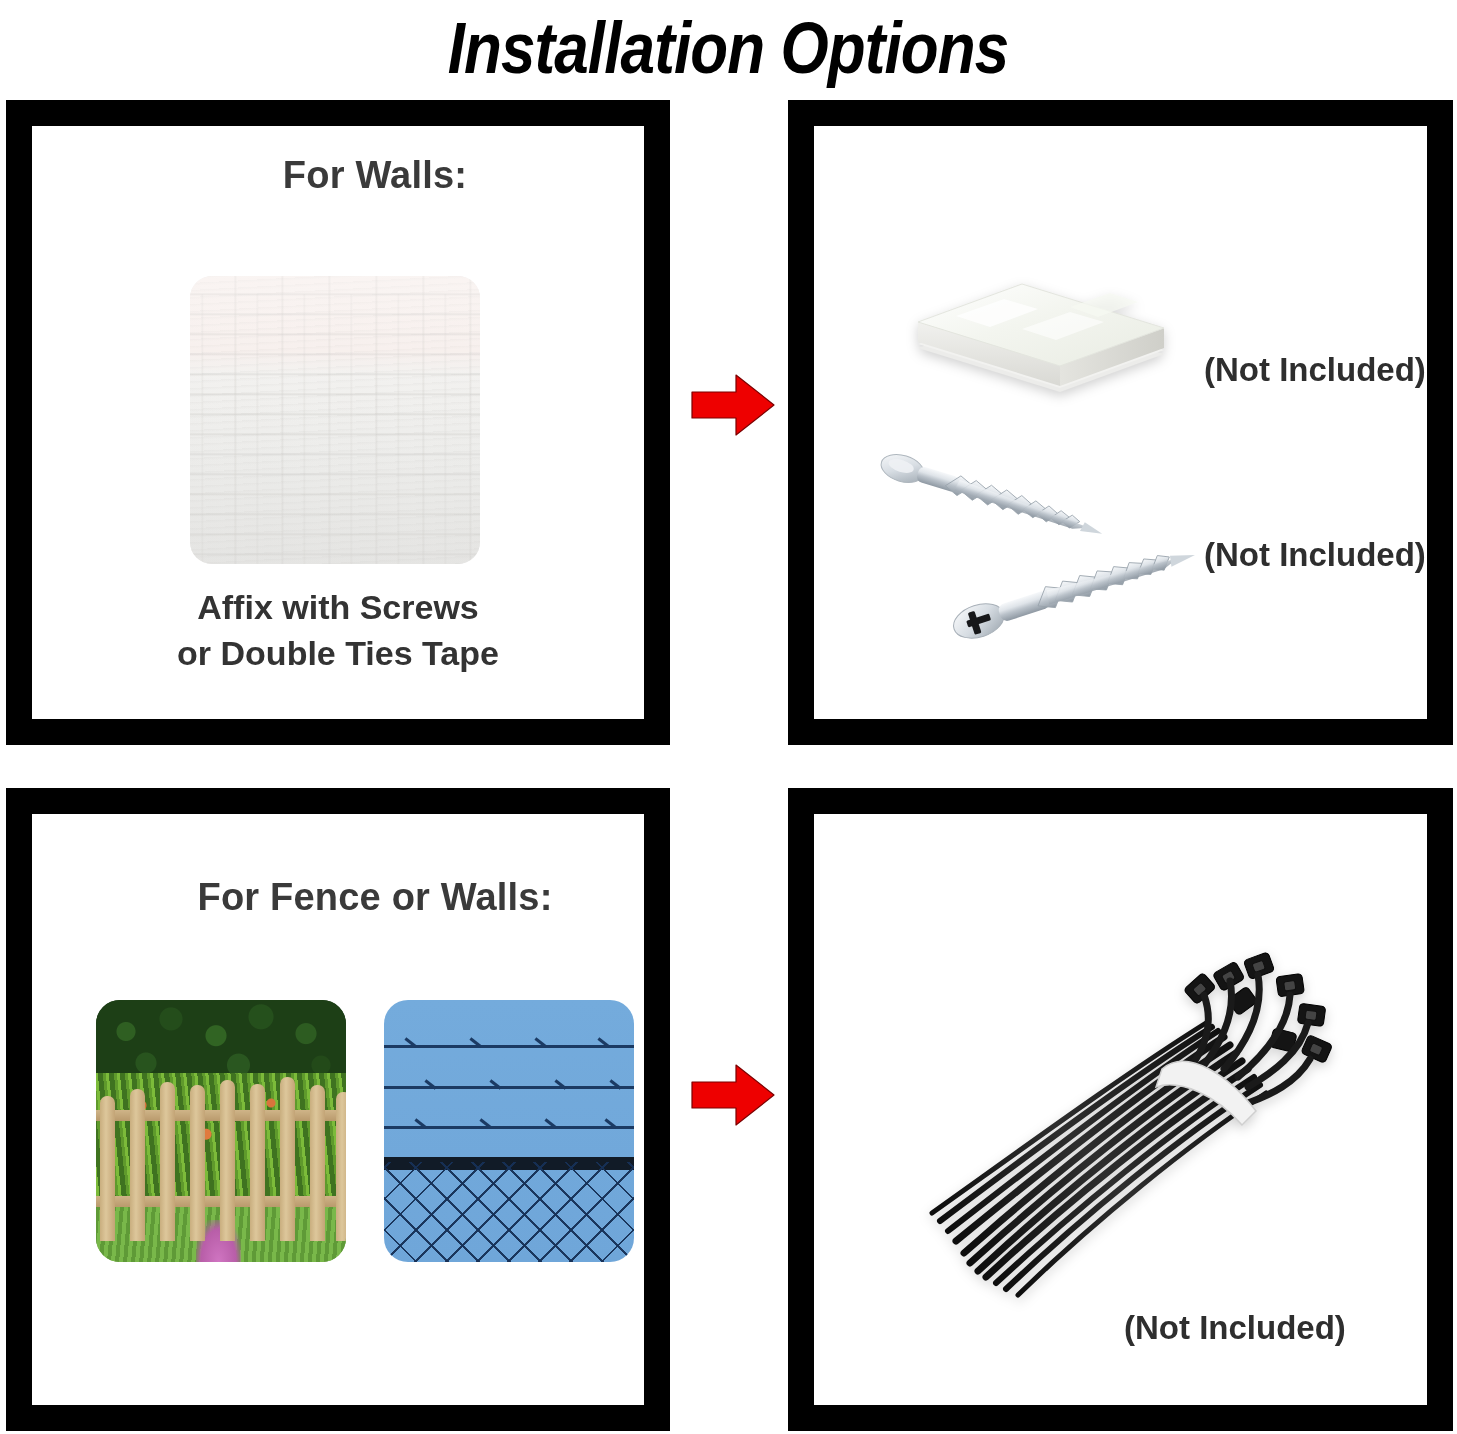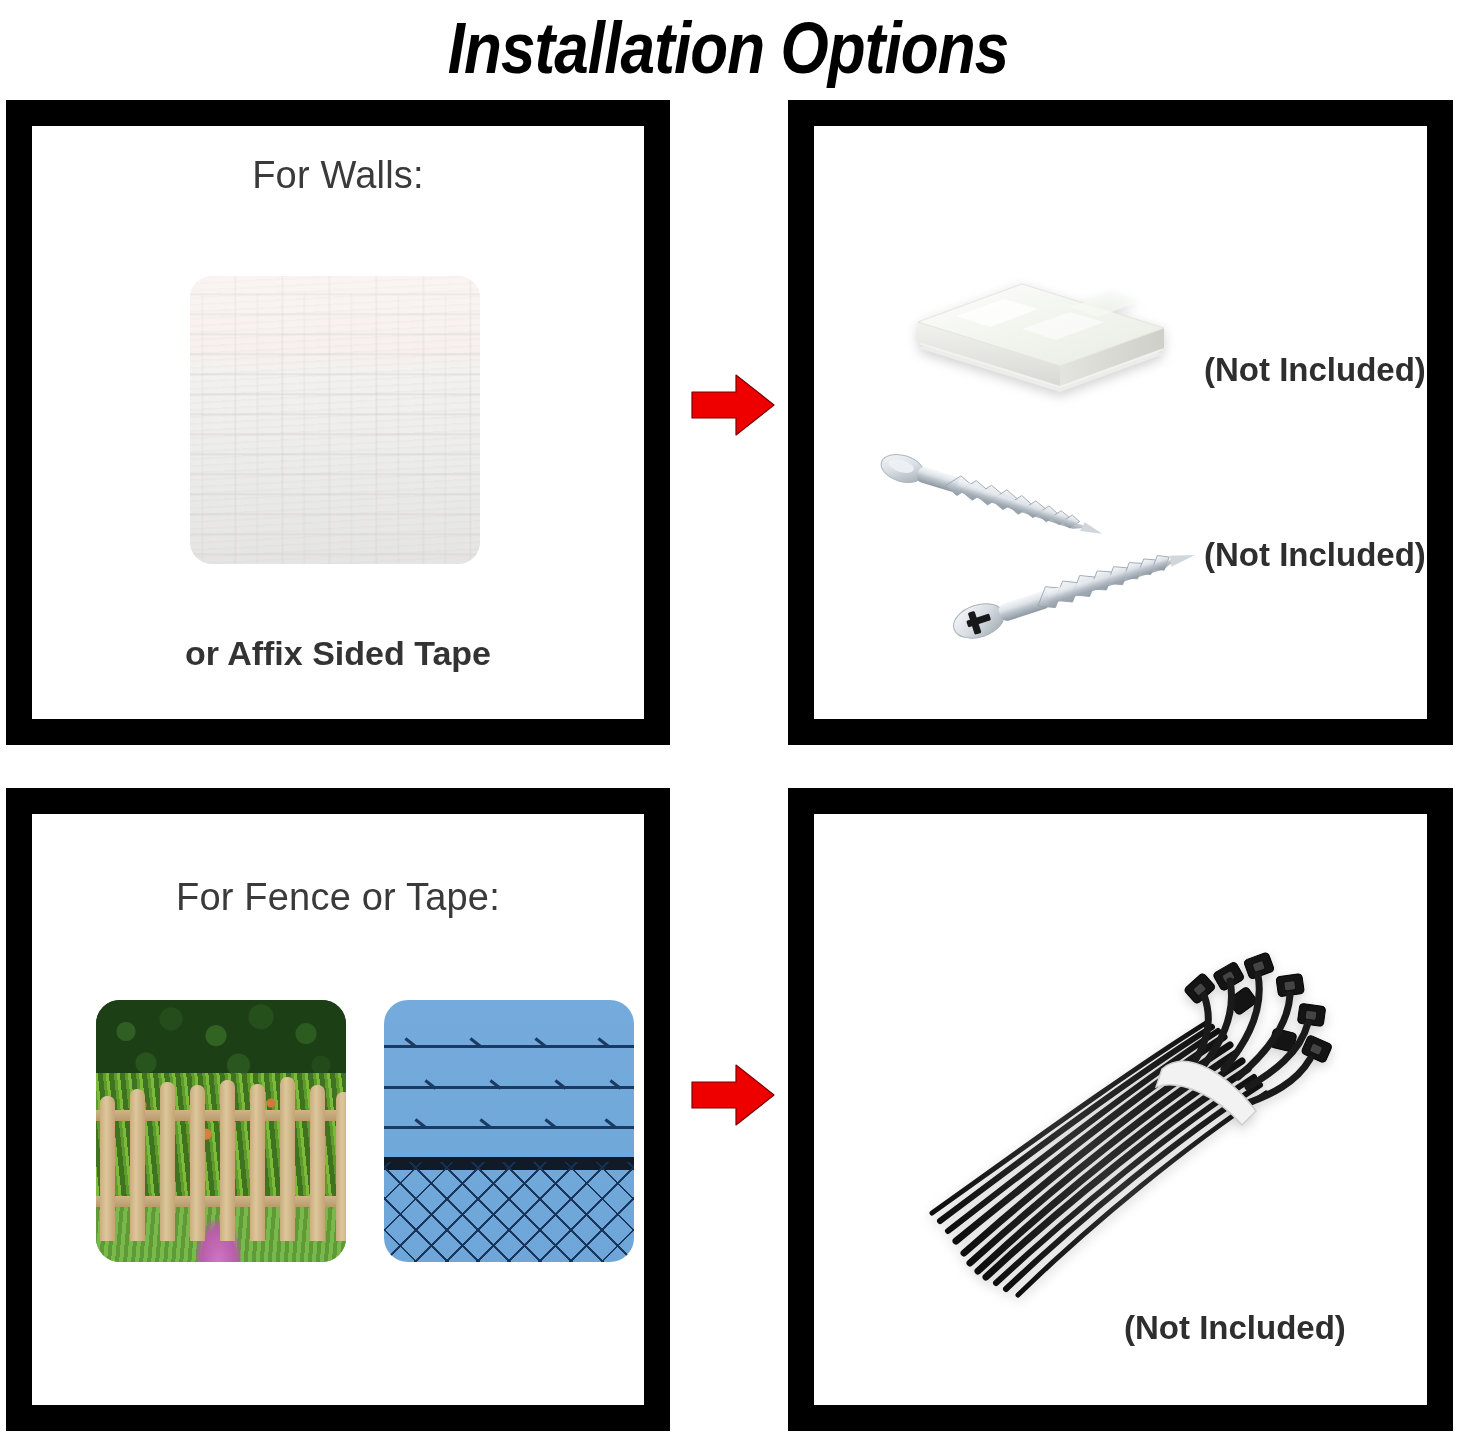--- a/index.html
+++ b/index.html
@@ -49,24 +49,25 @@
   #panel-walls        { left: 6px;   top: 100px;  width: 664px; height: 645px; }
   #panel-wall-hw      { left: 788px; top: 100px;  width: 665px; height: 645px; }
   #panel-fence        { left: 6px;   top: 788px;  width: 664px; height: 643px; }
   #panel-fence-hw     { left: 788px; top: 788px;  width: 665px; height: 643px; }
 
   
   .panel-heading {
     position: absolute;
     left: 0; width: 100%;
     text-align: center;
-    font-weight: 400;
+    font-weight: 700;
     font-size: 38px;
     color: #3a3a3a;
     letter-spacing: 0.2px;
+    padding-left: 37px;
   }
   #walls-heading { top: 28px; }
   #fence-heading { top: 62px; }
 
   .panel-caption {
     position: absolute;
     left: 0; width: 100%;
     text-align: center;
     font-weight: 700;
     font-size: 34px;
@@ -239,21 +240,22 @@
 
     <div id="wall-photo">
       <div class="brick-base"></div>
       <div class="brick-rows"></div>
       <div class="brick-rows-offset"></div>
       <div class="brick-grain"></div>
       <div class="brick-shade"></div>
     </div>
 
     <div class="panel-caption" id="walls-caption">
-      <div>or Affix Sided Tape</div>
+      <div>Affix with Screws</div>
+      <div>or Double Ties Tape</div>
     </div>
 
   </div>
 </div>
 
 <div class="arrow" id="arrow-walls">
   <svg viewBox="0 0 86 66" width="86" height="66" aria-hidden="true">
     <polygon points="2,20 46,20 46,3 84,33 46,63 46,46 2,46" fill="#EE0000" stroke="#7a0000" stroke-width="1.2" stroke-linejoin="round"></polygon>
   </svg>
 </div>
@@ -355,21 +357,21 @@
     </div>
 
     <div class="not-included" id="screw-not-included">(Not Included)</div>
 
   </div>
 </div>
 
 <div class="panel" id="panel-fence">
   <div class="panel-inner">
 
-    <div class="panel-heading" id="fence-heading">For Fence or Tape:</div>
+    <div class="panel-heading" id="fence-heading">For Fence or Walls:</div>
 
     <div class="fence-photo" id="photo-picket">
       <div class="pf-sky"></div>
       <div class="pf-hedge"></div>
       <div class="pf-plants"></div>
       <div class="pf-flowers"></div>
       <div class="pf-grass"></div>
       <div class="pf-path"></div>
       <div class="pf-pickets">
         <div class="pf-rail" style="top:24%"></div>

